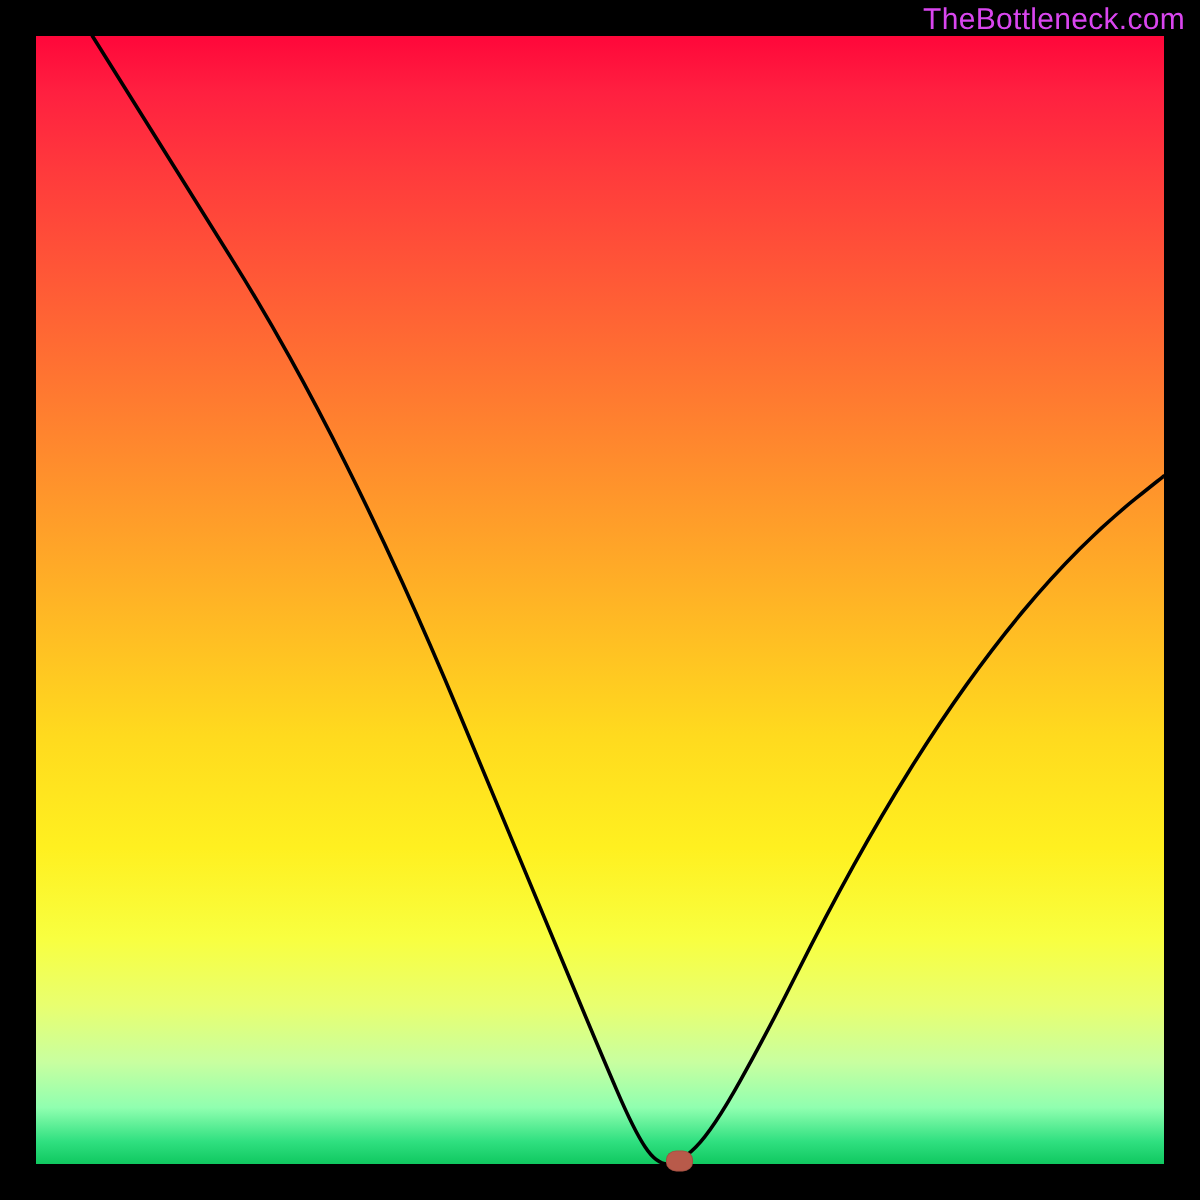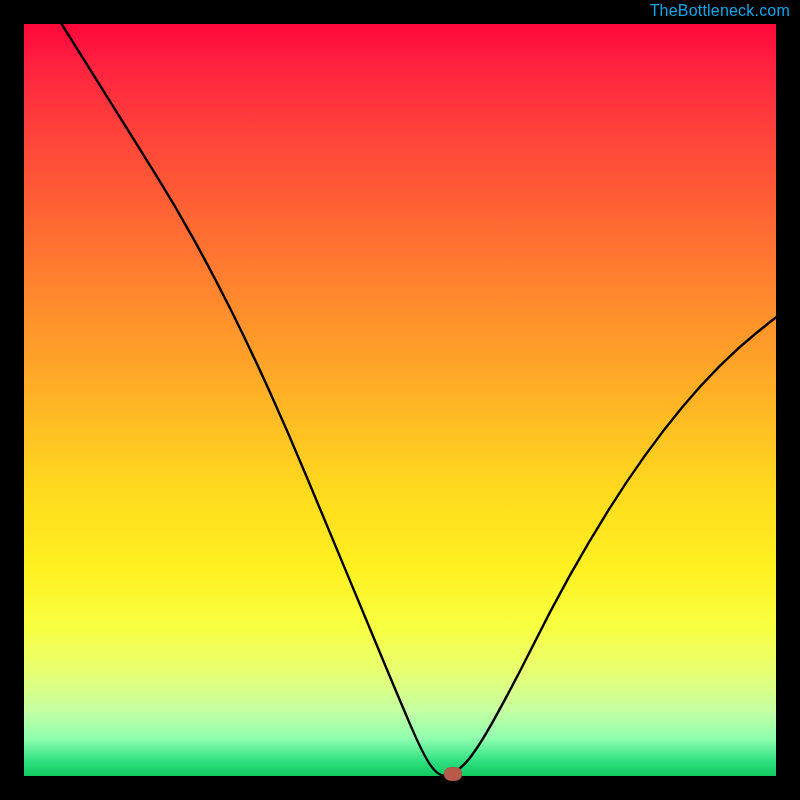--- a/index.html
+++ b/index.html
@@ -41,22 +41,22 @@
       #90ffb0 95%,
       #30e080 98%,
       #10c860 100%
     );
   }
   .watermark {
     position: absolute;
     top: 2px;
     right: 10px;
     font-family: Arial, Helvetica, sans-serif;
-    font-size: 16px;
-    color: #0ea5e9;
+    font-size: 20px;
+    color: #d946ef;
     letter-spacing: 0.2px;
     user-select: none;
   }
   svg.curve {
     position: absolute;
     left: 0;
     top: 0;
     width: 752px;
     height: 752px;
     overflow: visible;

